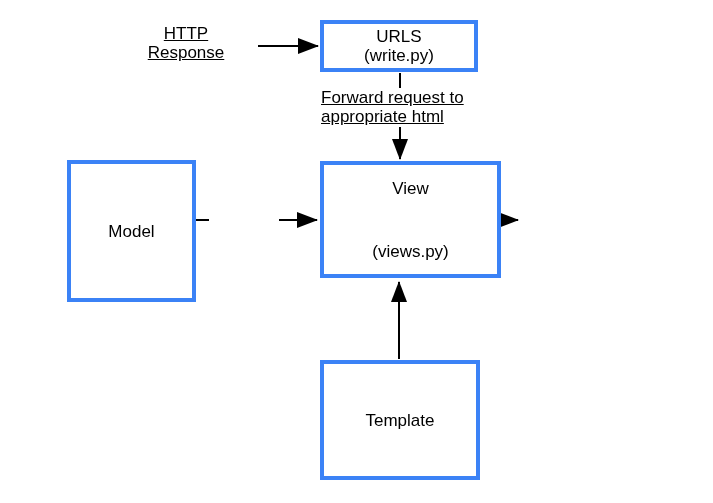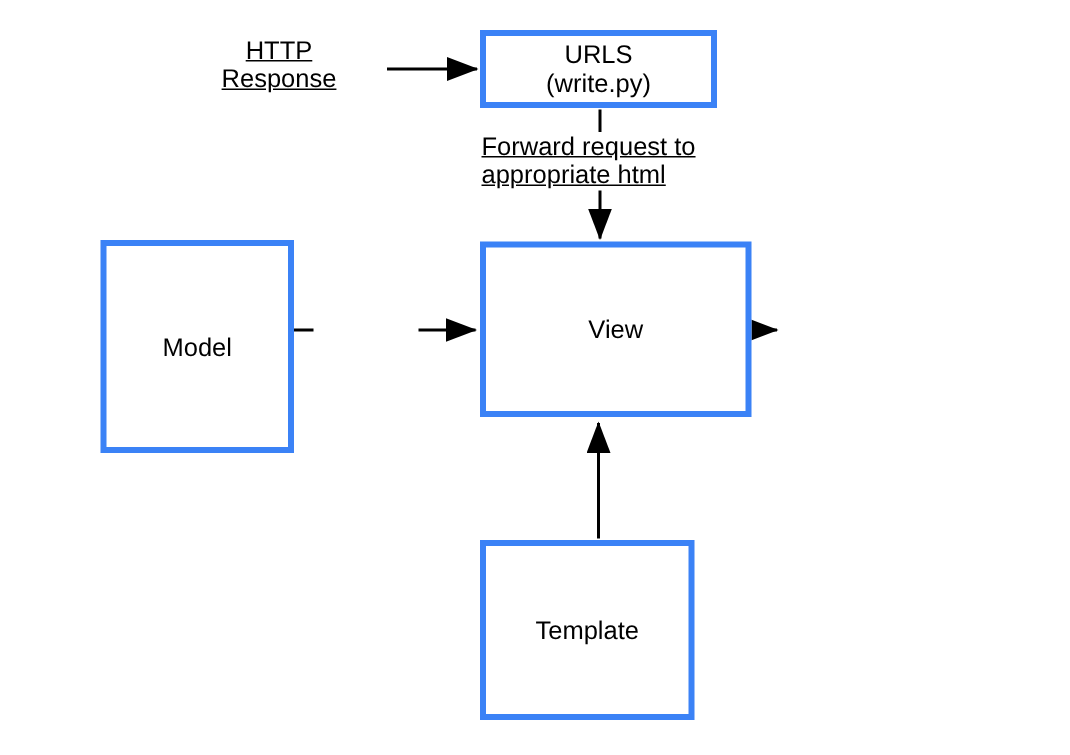--- a/index.html
+++ b/index.html
@@ -70,23 +70,24 @@
     <div>URLS</div>
     <div>(write.py)</div>
   </div>
 
   <div class="box" style="left:32px; top:160px; width:129px; height:142px;margin-left:35px;">
     <div>Model</div>
   </div>
 
   <div class="box" style="left:320px; top:161px; width:181px; height:117px;gap:44px;">
     <div>View</div>
+    <div>(views.py)</div>
   </div>
 
-  <div class="box" style="left:320px; top:360px; width:143px; height:120px;">
+  <div class="box" style="left:320px; top:360px; width:160px; height:120px;">
     <div>Template</div>
   </div>
 
   <div class="label centered" style="left:141px; top:24px; width:90px;">
     <div>HTTP</div>
     <div>Response</div>
   </div>
 
   <div class="label leftal" style="left:321px; top:88px;">
     <div>Forward request to</div>

